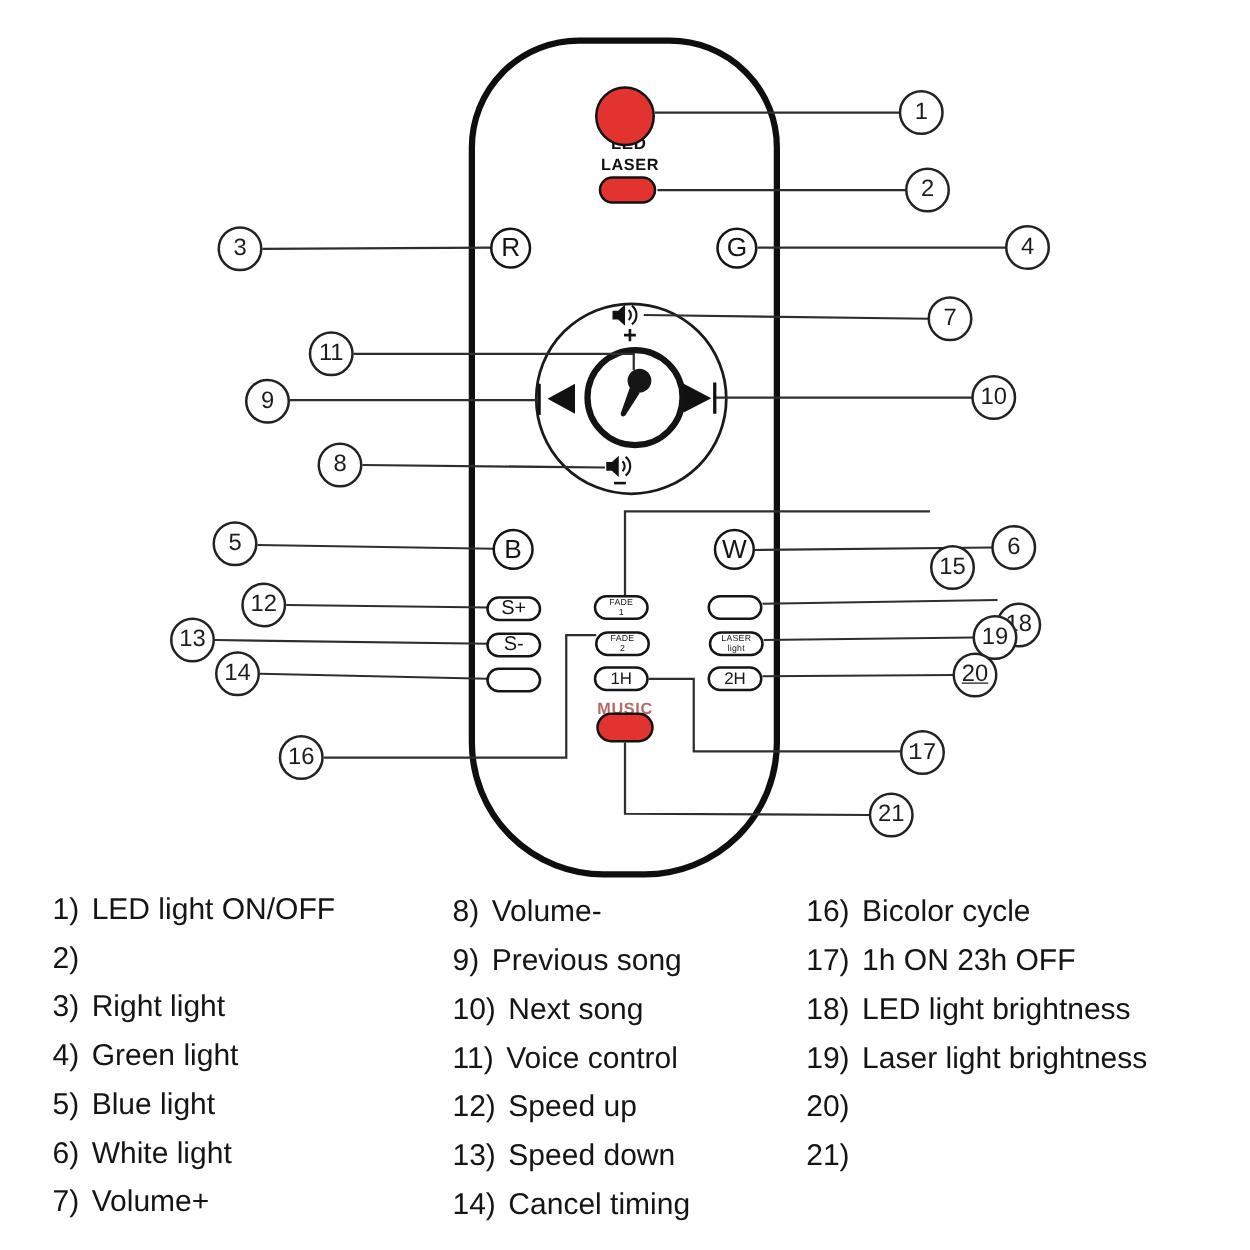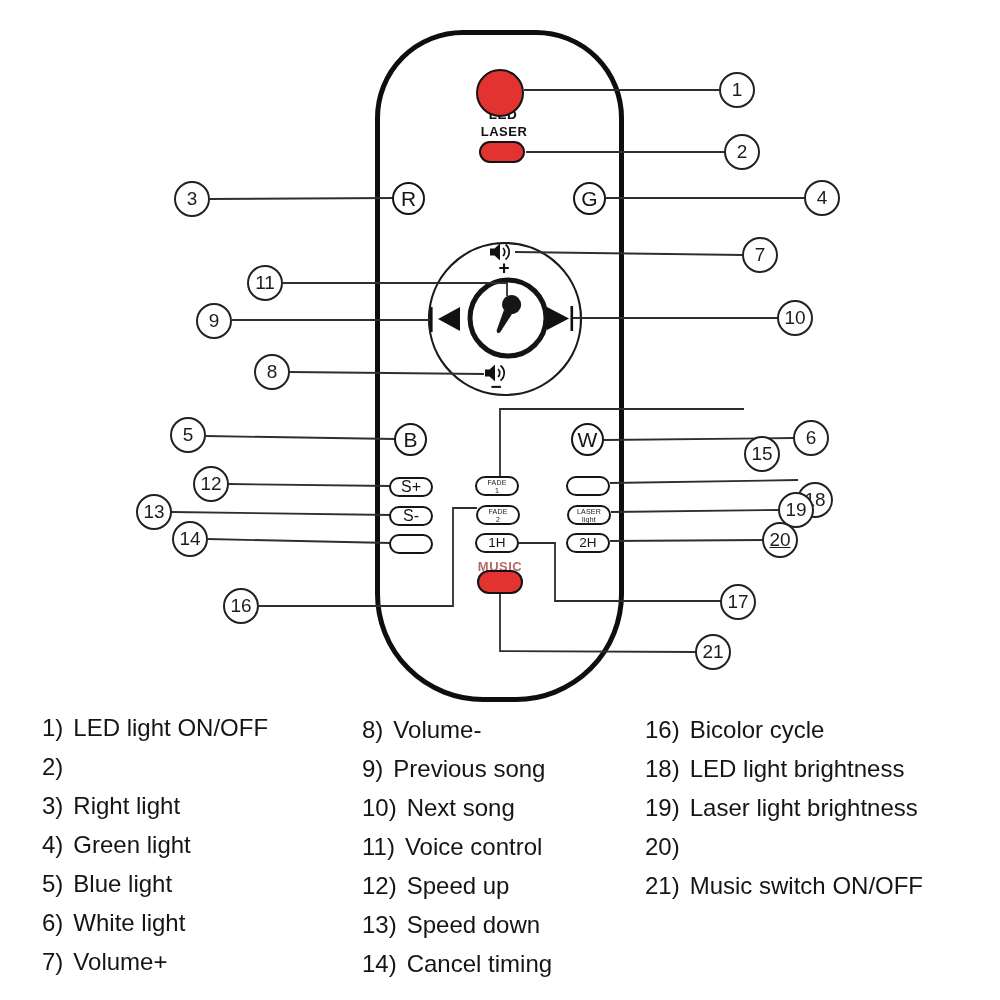--- a/index.html
+++ b/index.html
@@ -181,21 +181,21 @@
       <div class="callout" style="left: 742px; top: 237px;">7</div>
       <div class="callout" style="left: 254px; top: 354px;">8</div>
       <div class="callout" style="left: 196px; top: 303px;">9</div>
       <div class="callout" style="left: 777px; top: 300px;">10</div>
       <div class="callout" style="left: 247px; top: 265px;">11</div>
       <div class="callout" style="left: 193px; top: 466px;">12</div>
       <div class="callout" style="left: 136px; top: 494px;">13</div>
       <div class="callout" style="left: 172px; top: 521px;">14</div>
       <div class="callout" style="left: 744px; top: 391px; margin-top: 45px;">15</div>
       <div class="callout" style="left: 223px; top: 588px;">16</div>
-      <div class="callout" style="left: 720px; top: 584px;">17</div>
+      <div class="callout" style="left: 720px; top: 584px; font-family: Liberation Mono, monospace;">17</div>
       <div class="callout" style="left: 797px; top: 482px; text-align: center;">18</div>
       <div class="callout" style="left: 778px; top: 492px;">19</div>
       <div class="callout" style="left: 762px; top: 522px; text-decoration: underline;">20</div>
       <div class="callout" style="left: 695px; top: 634px;">21</div>
     </div>
 
   <div class="legend-col" id="legend-col-0" style="left:42px; top:708px;">
       <div class="legend-row">
         <span class="num">1)</span>
         <span>LED light ON/OFF</span>
@@ -253,28 +253,31 @@
         <span class="num">14)</span>
         <span>Cancel timing</span>
       </div>
     </div>
   <div class="legend-col" id="legend-col-2" style="left:645px;top:710px;">
       <div class="legend-row">
         <span class="num">16)</span>
         <span>Bicolor cycle</span>
       </div>
       <div class="legend-row">
+        <span class="num">17)</span>
+        <span>1h ON 23h OFF</span>
+      </div>
+      <div class="legend-row">
         <span class="num">18)</span>
         <span>LED light brightness</span>
       </div>
       <div class="legend-row">
         <span class="num">19)</span>
         <span>Laser light brightness</span>
       </div>
       <div class="legend-row">
         <span class="num">20)</span>
       </div>
       <div class="legend-row">
         <span class="num">21)</span>
-        <span>Music switch ON/OFF</span>
       </div>
     </div>
 </div>
 
 </body></html>

